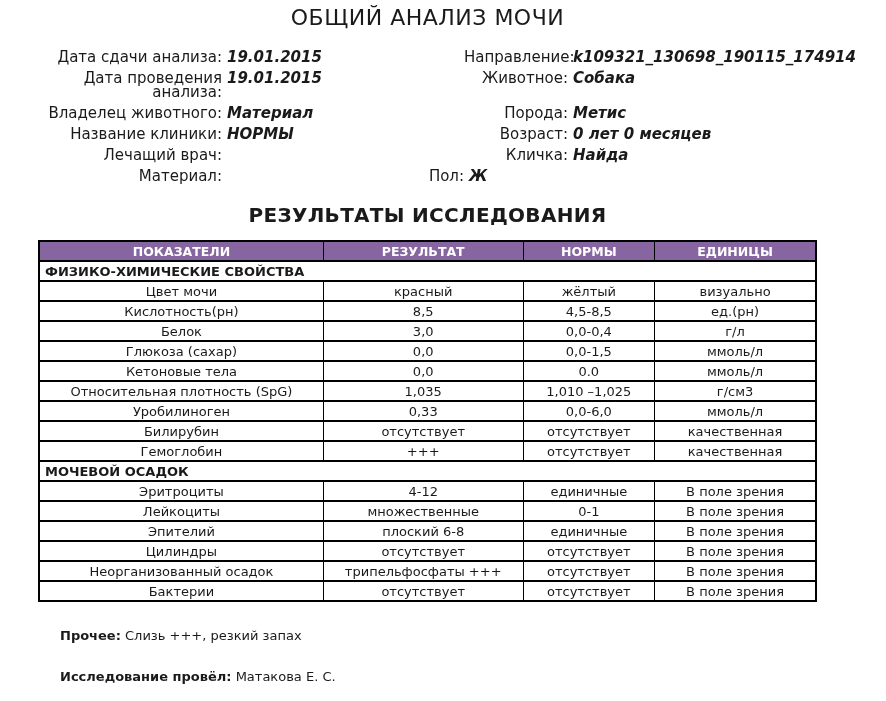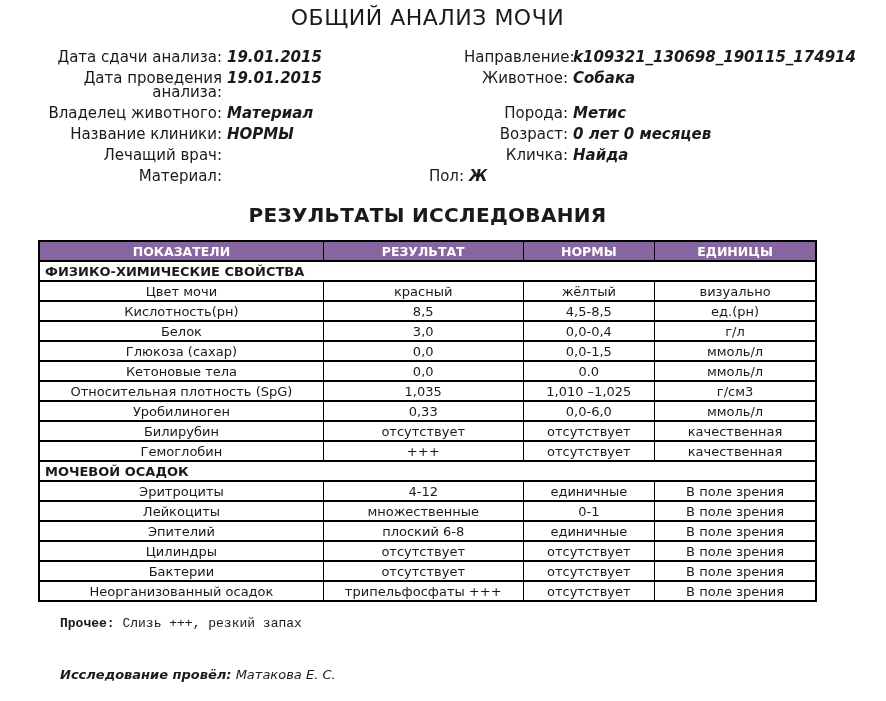--- a/index.html
+++ b/index.html
@@ -71,22 +71,22 @@
     line-height: 15px;
     white-space: nowrap;
   }
   table.results td.param { text-align: center; }
   table.results td.section {
     font-weight: 700;
     text-align: left;
   }
 
   .footer-line { font-size: 13px; line-height: 15px; padding-left: 22px; }
-  .footer-other { margin-top: 14px; font-family: Liberation Mono, monospace; }
-  .footer-examiner { margin-top: 36px; font-style: italic; }
+  .footer-other { margin-top: 26px; }
+  .footer-examiner { margin-top: 26px; }
   .footer-line b { font-weight: 700; }
 </style>
 </head>
 <body>
 
 <div class="page">
 
   <h1 class="title">ОБЩИЙ АНАЛИЗ МОЧИ</h1>
 
   <div class="info-grid">
@@ -211,28 +211,28 @@
           <td>единичные</td>
           <td>В поле зрения</td>
         </tr>
         <tr>
           <td class="param">Цилиндры</td>
           <td>отсутствует</td>
           <td>отсутствует</td>
           <td>В поле зрения</td>
         </tr>
         <tr>
-          <td class="param">Бактерии</td>
-          <td>отсутствует</td>
-          <td>отсутствует</td>
-          <td>В поле зрения</td>
-        </tr>
-        <tr>
           <td class="param">Неорганизованный осадок</td>
           <td>трипельфосфаты +++</td>
+          <td>отсутствует</td>
+          <td>В поле зрения</td>
+        </tr>
+        <tr>
+          <td class="param">Бактерии</td>
+          <td>отсутствует</td>
           <td>отсутствует</td>
           <td>В поле зрения</td>
         </tr>
       </tbody>
   </table>
 
   <div class="footer-line footer-other">
     <b>Прочее:</b>
     <span>Слизь +++, резкий запах</span>
   </div>

